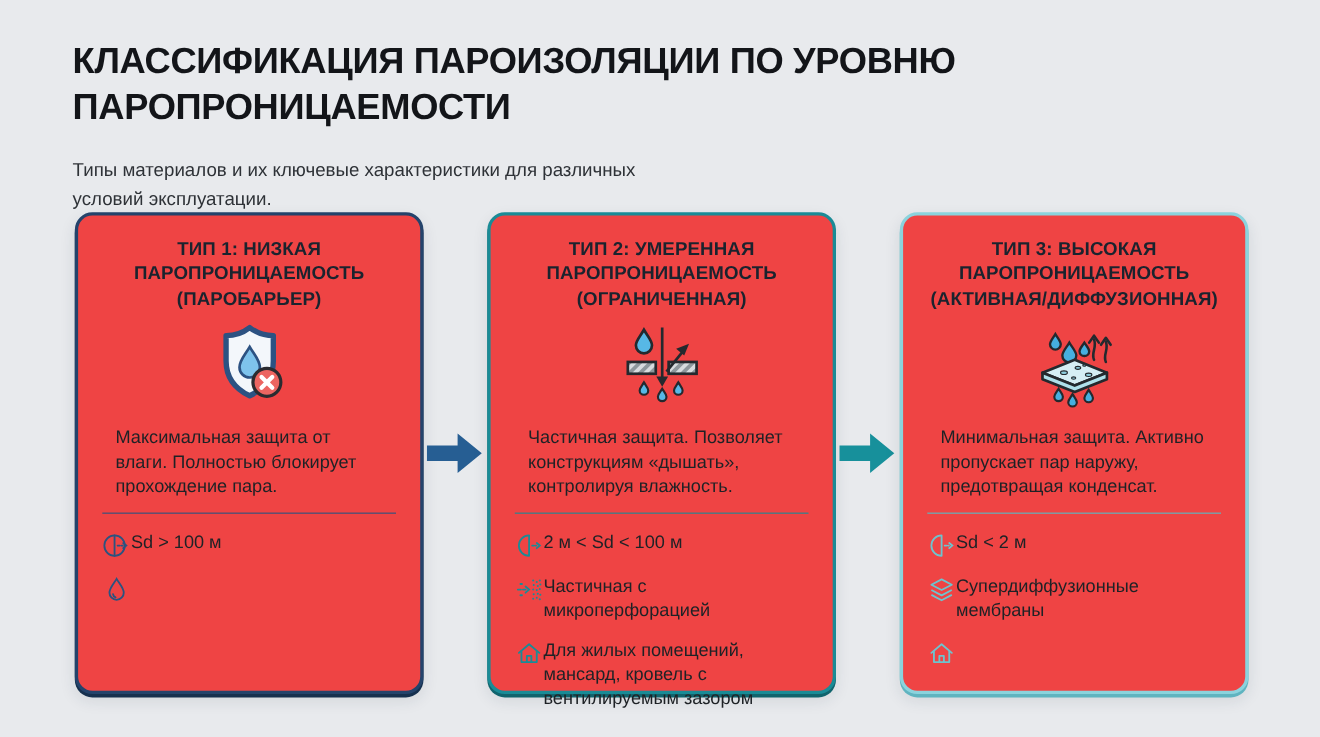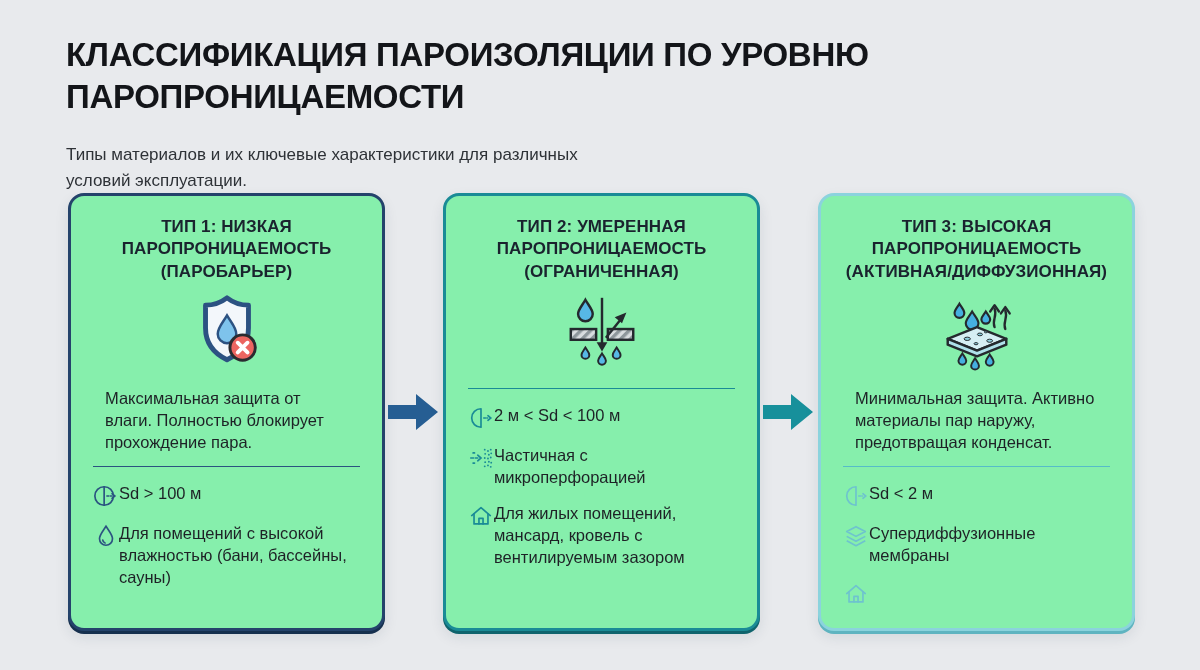--- a/index.html
+++ b/index.html
@@ -19,21 +19,21 @@
   .page-subtitle{
     margin:24px 0 0 0;max-width:515px;
     font-size:17px;line-height:1.5;color:#2E3237;
   }
   .cards-row{
     position:absolute;left:68px;top:193px;
     display:flex;align-items:center;
   }
   .card{
     width:317px;height:438px;box-sizing:border-box;
-    background:#86efac;border-radius:16px;
+    background:#ef4444;border-radius:16px;
     border:3px solid var(--border);
     box-shadow:0 3px 0 var(--shadow),0 6px 14px rgba(30,50,70,.10);
     padding:16px 22px 14px 22px;
   }
   .c1{--border:#24436B;--shadow:#16304E;--accent:#2B5380;--icon:#2B5380;}
   .c2{--border:#1A8B96;--shadow:#10646D;--accent:#1A8B96;--icon:#1A8B96;}
   .c3{--border:#8BD3DD;--shadow:#5FB4C0;--accent:#56BCC8;--icon:#6EC3CE;}
   .card-title{
     margin:4px 0 0 0;min-height:68px;
     font-size:17px;line-height:1.32;font-weight:800;
@@ -84,21 +84,20 @@
       </span>
       <span class="f-text">Sd &gt; 100 м</span>
     </div>
     <div class="feature">
       <span class="f-icon">
         <svg width="26" height="26" viewBox="0 0 28 28" fill="none" stroke="currentColor" stroke-width="1.8" stroke-linecap="round">
           <path d="M14 3.5 C17 8.5 21 12.5 21 17 A7 7 0 0 1 7 17 C7 12.5 11 8.5 14 3.5 Z"></path>
           <path d="M10.5 18.5 A3.5 3.5 0 0 0 13 21.5"></path>
         </svg>
       </span>
-      <span class="f-text">Для помещений с высокой влажностью (бани, бассейны, сауны)</span>
     </div>
   </div>
 
   <div class="arrow-gap">
     <svg width="52" height="40" viewBox="0 0 52 40">
       <polygon points="0,13 28,13 28,2 50,20 28,38 28,27 0,27" fill="#265E93"></polygon>
     </svg>
   </div>
 
   <div class="card c2">
@@ -116,20 +115,21 @@
         <path d="M42 63 L36.5 53.5 H47.5 Z" fill="#24292E"></path>
         <rect x="10" y="40" width="26" height="11" fill="url(#hatch)" stroke="#24292E" stroke-width="2.5"></rect>
         <rect x="48" y="40" width="26" height="11" fill="url(#hatch)" stroke="#24292E" stroke-width="2.5"></rect>
         <line x1="46" y1="49" x2="63" y2="28" stroke="#24292E" stroke-width="2.5"></line>
         <path d="M67 23 L62.5 34 L55 27.8 Z" fill="#24292E"></path>
         <path d="M25 59 C26.8 62 29 64.2 29 66.5 A4 4 0 0 1 21 66.5 C21 64.2 23.2 62 25 59 Z" fill="#57B8E6" stroke="#24292E" stroke-width="2"></path>
         <path d="M42 65 C43.8 68 46 70.2 46 72.5 A4 4 0 0 1 38 72.5 C38 70.2 40.2 68 42 65 Z" fill="#57B8E6" stroke="#24292E" stroke-width="2"></path>
         <path d="M57 59 C58.8 62 61 64.2 61 66.5 A4 4 0 0 1 53 66.5 C53 64.2 55.2 62 57 59 Z" fill="#57B8E6" stroke="#24292E" stroke-width="2"></path>
       </svg>
     </div>
+    <p class="card-desc">Частичная защита. Позволяет конструкциям «дышать», контролируя влажность.</p>
     <hr class="divider">
     <div class="feature">
       <span class="f-icon">
         <svg width="26" height="26" viewBox="0 0 28 28" fill="none" stroke="currentColor" stroke-width="1.8" stroke-linecap="round">
           <path d="M14 4 A10 10 0 0 0 14 24 Z" stroke-linejoin="round"></path>
           <line x1="17" y1="14" x2="21" y2="14" stroke-dasharray="1.8 1.6"></line>
           <path d="M21.5 11.5 L24.5 14 L21.5 16.5"></path>
         </svg>
       </span>
       <span class="f-text">2 м &lt; Sd &lt; 100 м</span>
@@ -198,21 +198,21 @@
           <ellipse cx="45" cy="45.5" rx="2.6" ry="1.4"></ellipse>
           <ellipse cx="55" cy="52" rx="3" ry="1.6"></ellipse>
           <ellipse cx="41" cy="55" rx="2" ry="1.1"></ellipse>
           <ellipse cx="51" cy="43" rx="1.5" ry="0.9"></ellipse>
         </g>
         <path d="M27 65 C28.8 68 31 70.2 31 72.5 A4 4 0 0 1 23 72.5 C23 70.2 25.2 68 27 65 Z" fill="#45AFE0" stroke="#24292E" stroke-width="2"></path>
         <path d="M40 70 C41.8 73 44 75.2 44 77.5 A4 4 0 0 1 36 77.5 C36 75.2 38.2 73 40 70 Z" fill="#45AFE0" stroke="#24292E" stroke-width="2"></path>
         <path d="M55 66 C56.8 69 59 71.2 59 73.5 A4 4 0 0 1 51 73.5 C51 71.2 53.2 69 55 66 Z" fill="#45AFE0" stroke="#24292E" stroke-width="2"></path>
       </svg>
     </div>
-    <p class="card-desc">Минимальная защита. Активно материалы пар наружу, предотвращая конденсат.</p>
+    <p class="card-desc">Минимальная защита. Активно пропускает пар наружу, предотвращая конденсат.</p>
     <hr class="divider">
     <div class="feature">
       <span class="f-icon">
         <svg width="26" height="26" viewBox="0 0 28 28" fill="none" stroke="currentColor" stroke-width="1.8" stroke-linecap="round">
           <path d="M14 4 A10 10 0 0 0 14 24 Z" stroke-linejoin="round"></path>
           <line x1="17" y1="14" x2="21" y2="14" stroke-dasharray="1.8 1.6"></line>
           <path d="M21.5 11.5 L24.5 14 L21.5 16.5"></path>
         </svg>
       </span>
       <span class="f-text">Sd &lt; 2 м</span>

